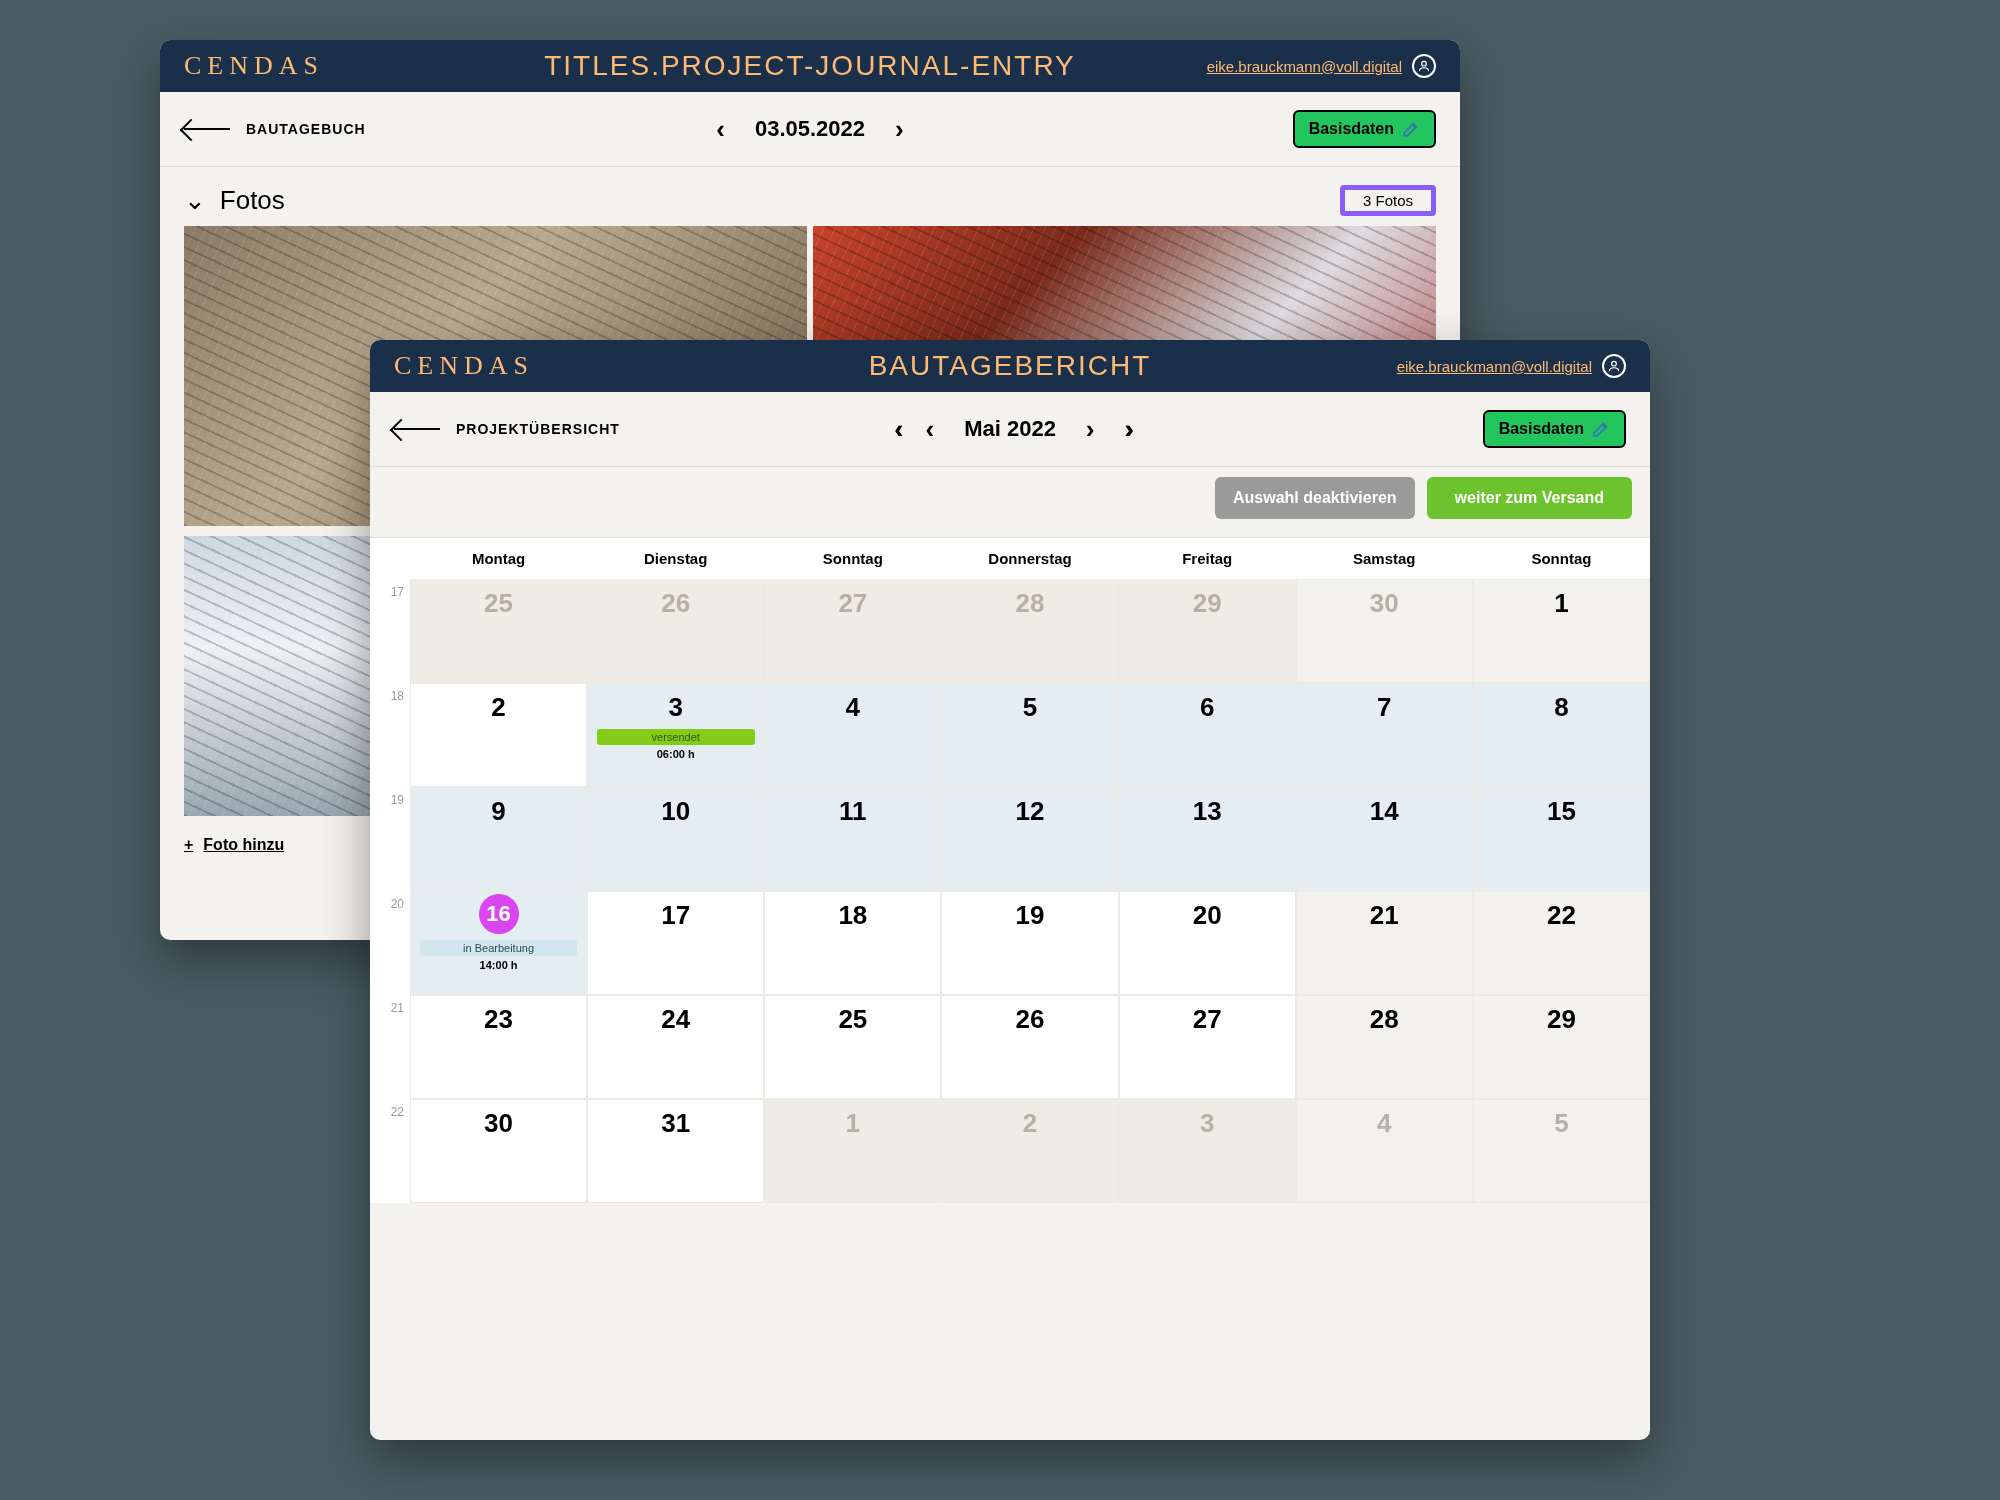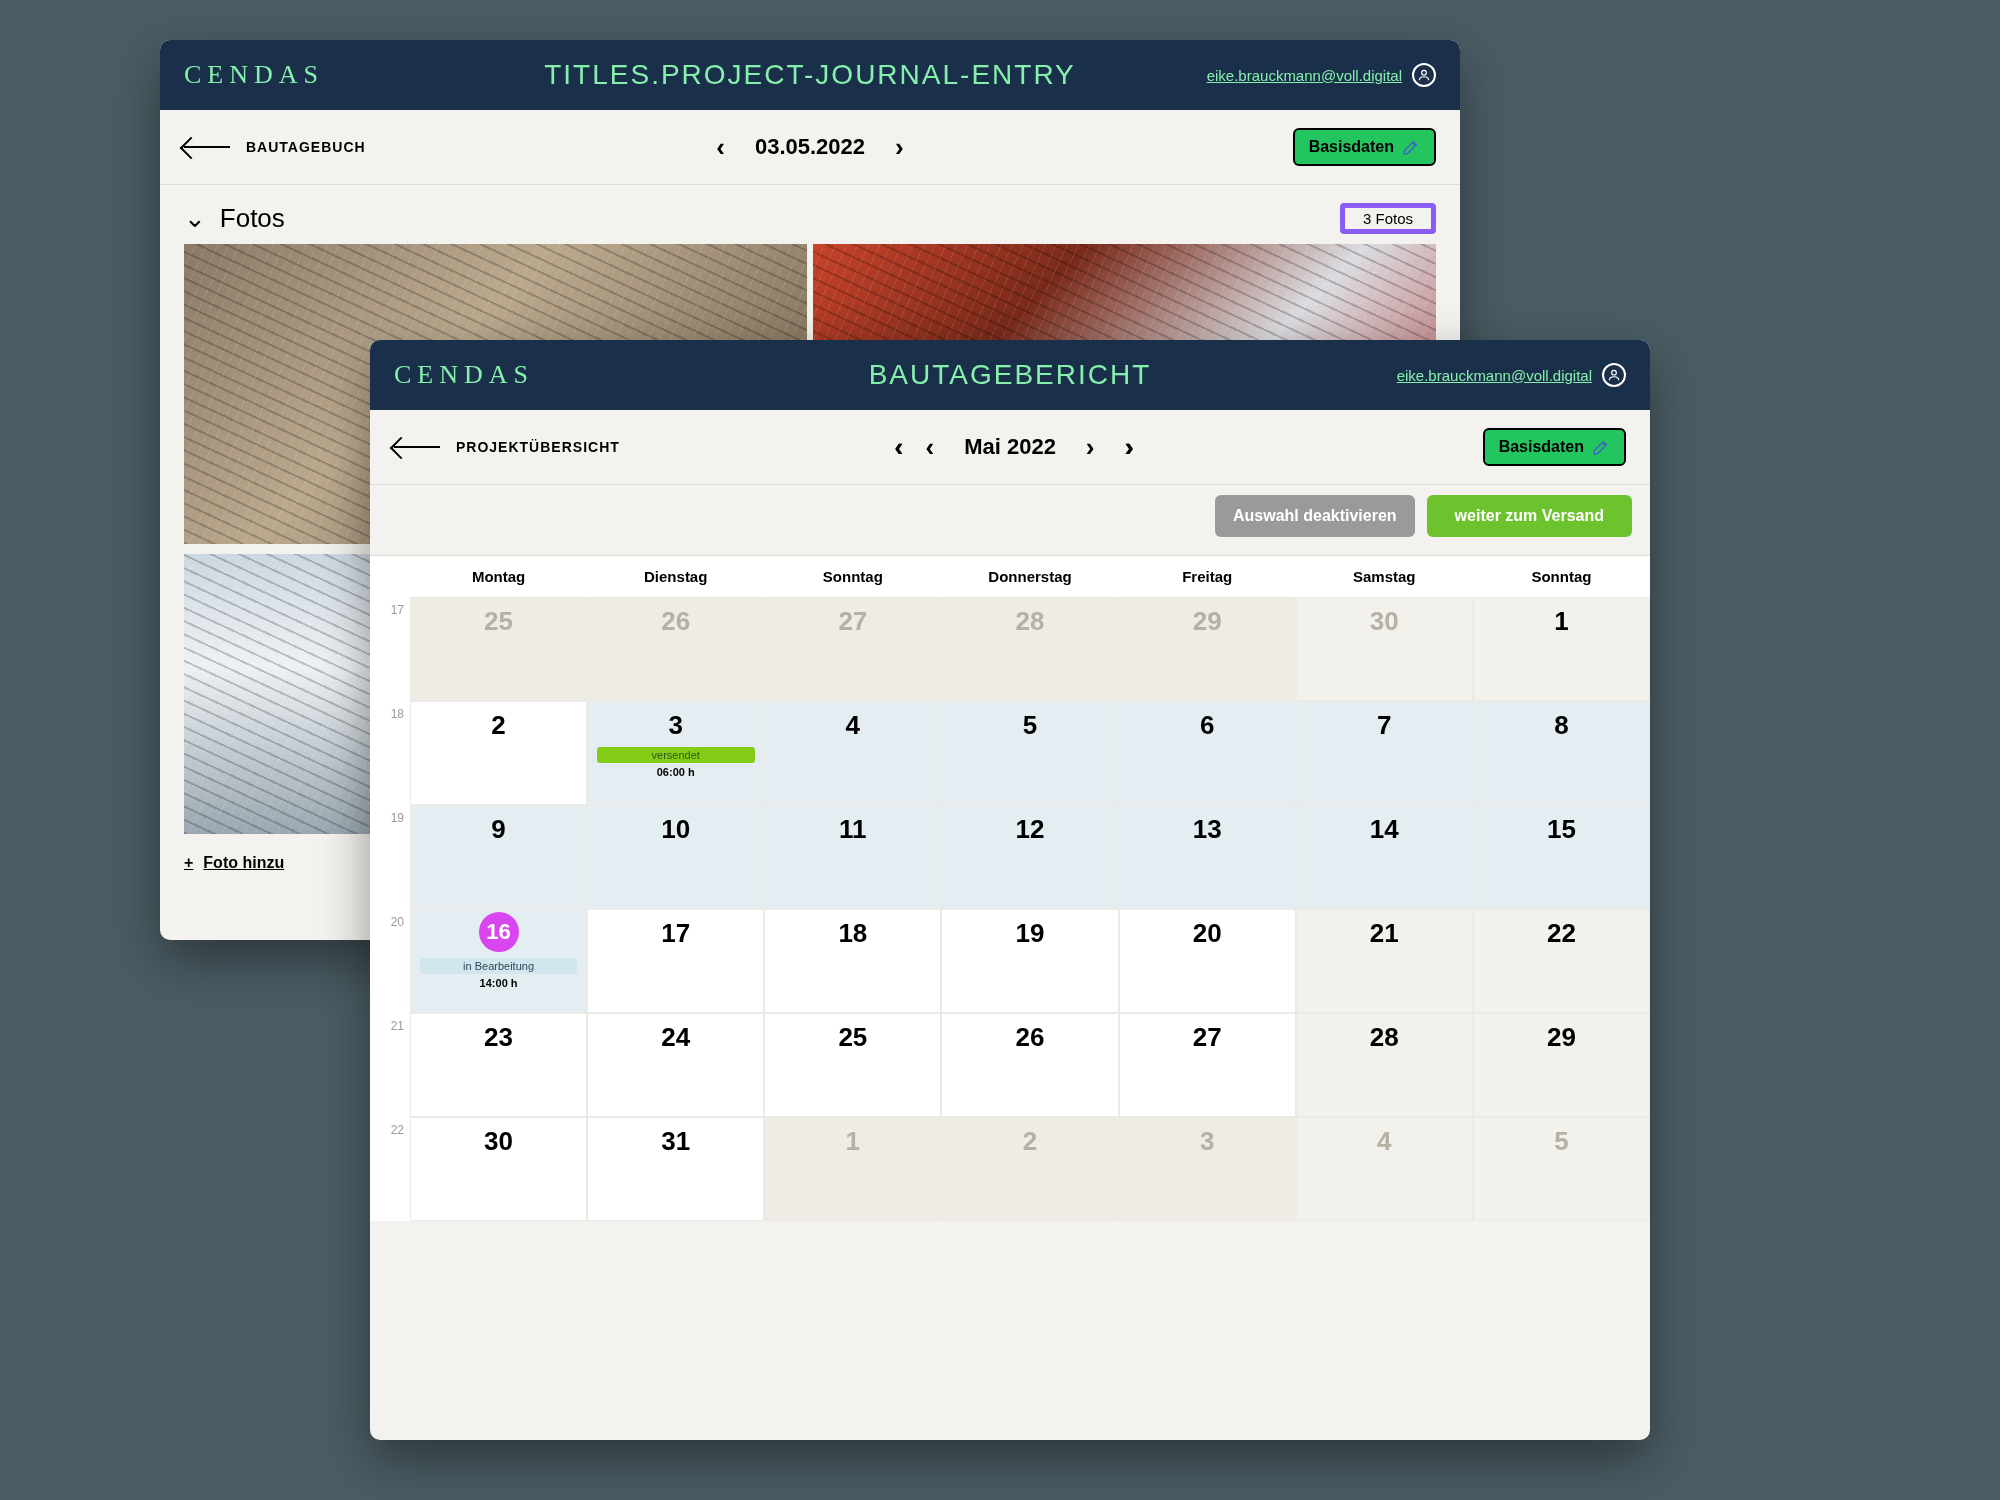--- a/index.html
+++ b/index.html
@@ -21,22 +21,22 @@
   .window-back {
     top: 40px; left: 160px;
     width: 1300px; height: 900px;
   }
   .window-front {
     top: 340px; left: 370px;
     width: 1280px; height: 1100px;
   }
   .topbar {
     background: #1a2f4a;
-    color: #86efac;
-    height: 70px;
+    color: #fdba74;
+    height: 52px;
     display: flex;
     align-items: center;
     padding: 0 24px;
     position: relative;
   }
   .brand {
     font-family: Georgia, serif;
     letter-spacing: 6px;
     font-size: 26px;
     font-weight: 300;

